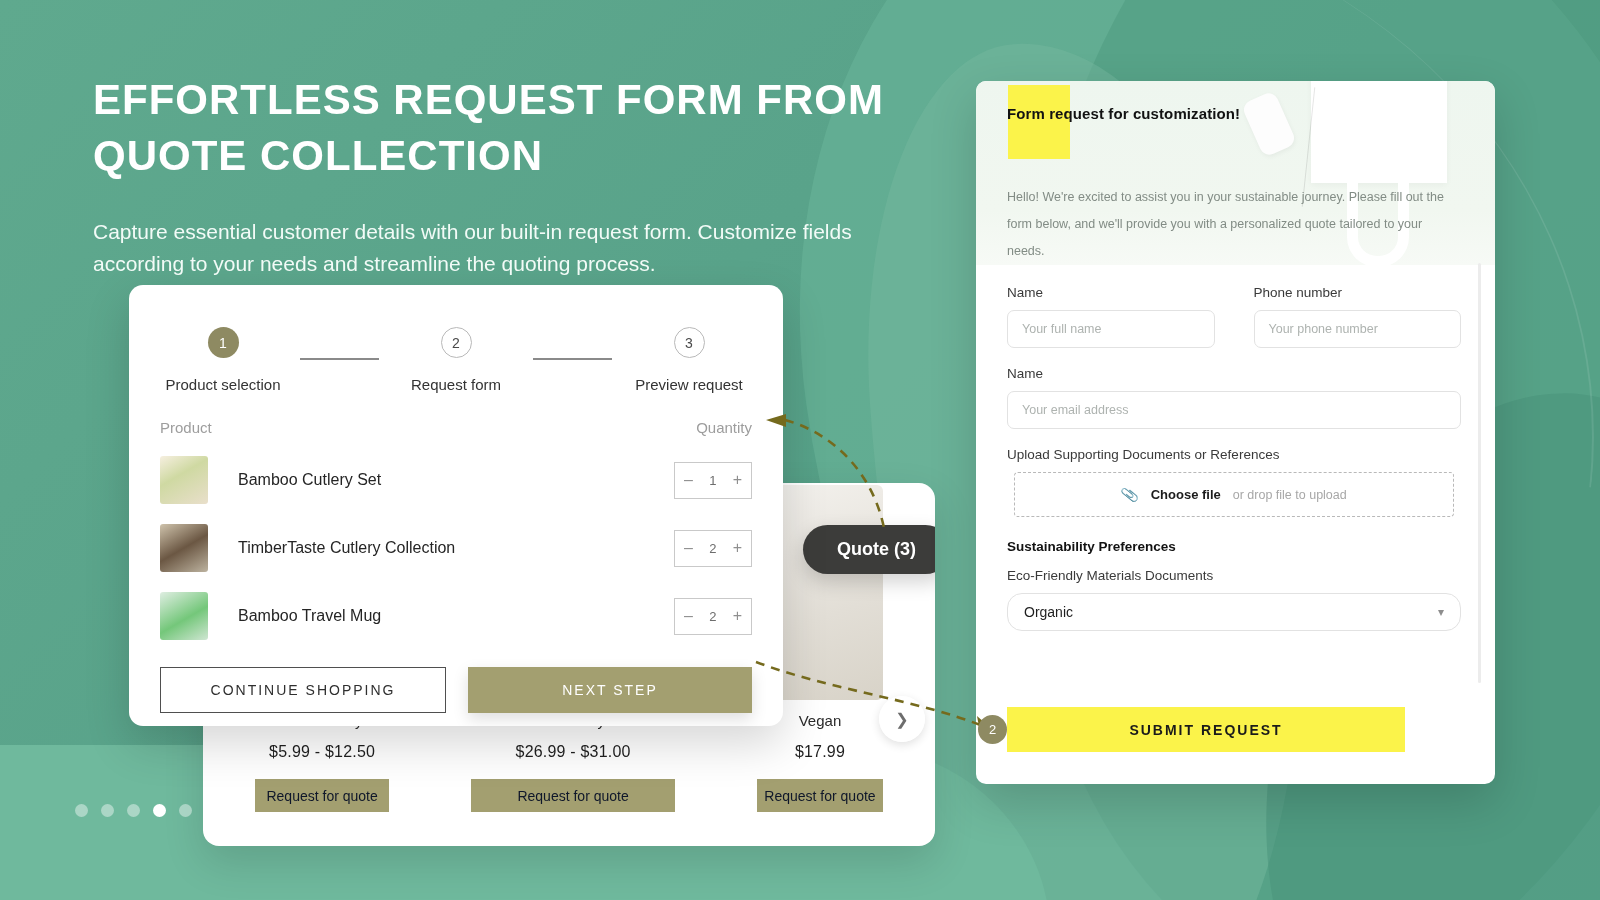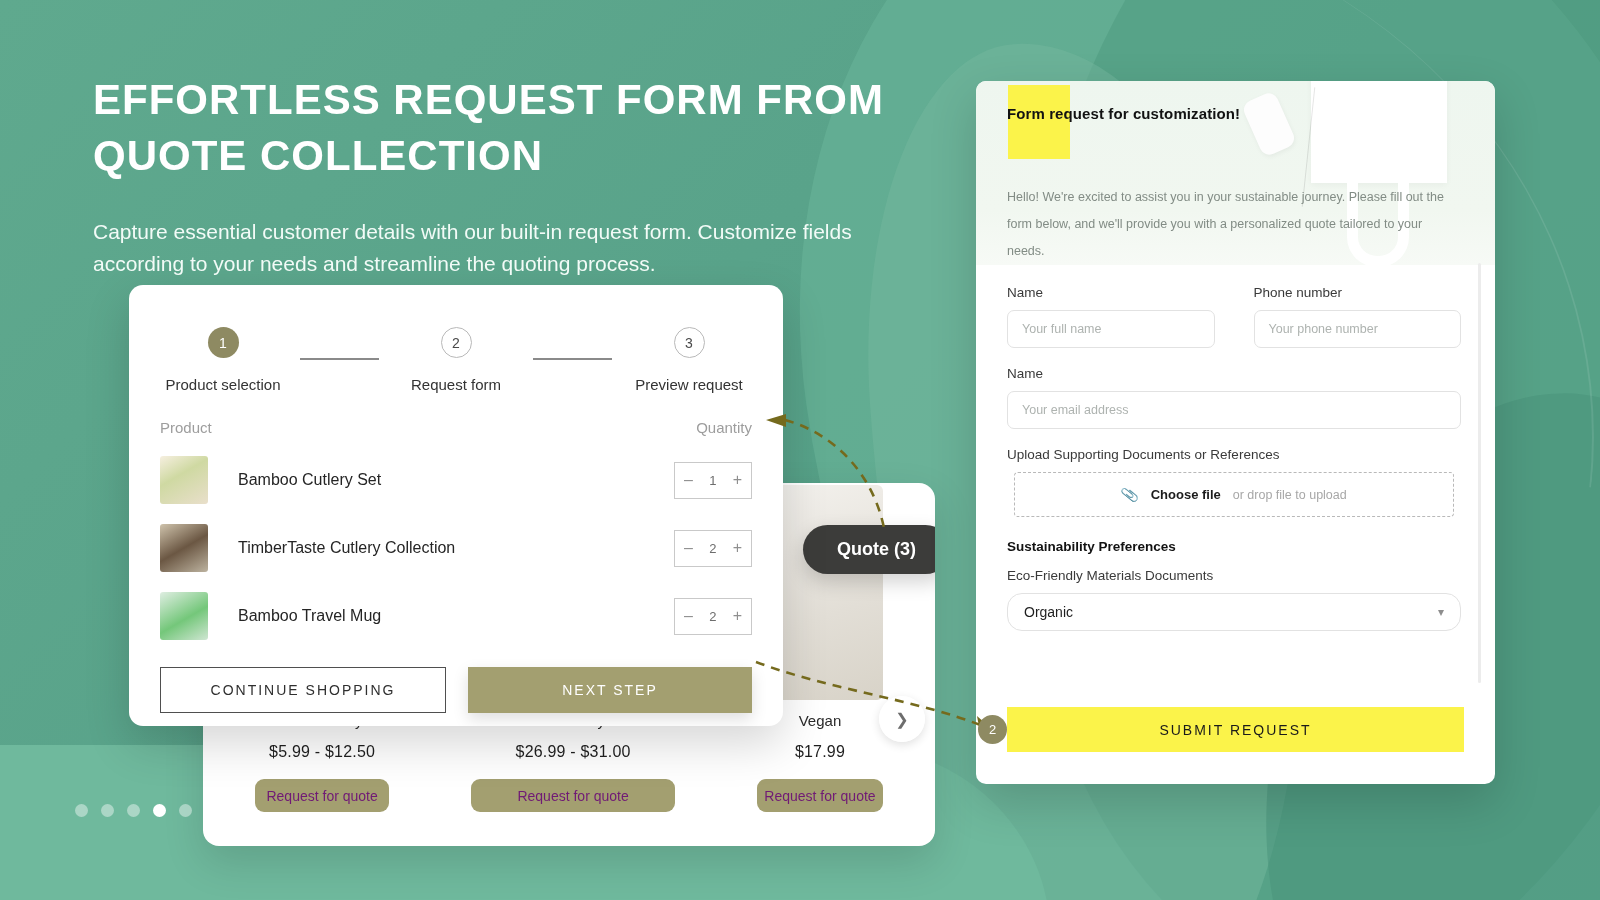--- a/index.html
+++ b/index.html
@@ -100,22 +100,22 @@
   .pcard-title {
     margin-top: 12px; font-size: 15px; color: #2b2b2b;
     text-align: center; white-space: nowrap; overflow: hidden;
   }
   .pcard-price {
     margin-top: 14px; font-size: 16px; color: #1f1f1f;
     text-align: center; letter-spacing: .2px;
   }
   .pcard-btn {
     margin-top: 18px; height: 33px; background: #a39f70;
-    color: #701a75; font-size: 14px; display: flex;
-    align-items: center; justify-content: center; border-radius: 9px;
+    color: #0f172a; font-size: 14px; display: flex;
+    align-items: center; justify-content: center;
   }
   .quote-pill {
     position: absolute; left: 600px; top: 42px;
     background: #3c3c3a; color: #fff;
     border-radius: 28px; padding: 14px 34px;
     font-size: 18px; font-weight: 700;
     box-shadow: 0 8px 20px rgba(0,0,0,.18);
     white-space: nowrap;
   }
   .pcard-arrow {
@@ -253,22 +253,22 @@
   .sect-title { font-size: 13.5px; font-weight: 700; color: #121212; }
   .select {
     height: 38px; border: 1px solid #e2e2e2; border-radius: 15px;
     display: flex; align-items: center; justify-content: space-between;
     padding: 0 16px; font-size: 14px; color: #1f1f1f;
   }
   .chev { color: #8d8d8d; font-size: 12px; }
 
   .submit-wrap { position: absolute; left: 1007px; top: 707px; z-index: 5; }
   .btn-submit {
-    width: 457px; height: 45px; background: #fbf34a;
-    color: #1a1a1a; font-size: 14px; font-weight: 400; letter-spacing: 2px;
+    width: 398px; height: 45px; background: #fbf34a;
+    color: #1a1a1a; font-size: 14px; font-weight: 700; letter-spacing: 2px;
     display: flex; align-items: center; justify-content: center;
   }
   .badge2 {
     position: absolute; left: -29px; top: 8px;
     width: 29px; height: 29px; border-radius: 50%;
     background: #8e8a62; color: #fff; font-size: 13px;
     display: flex; align-items: center; justify-content: center;
     z-index: 6;
   }
   .scrollbar {

